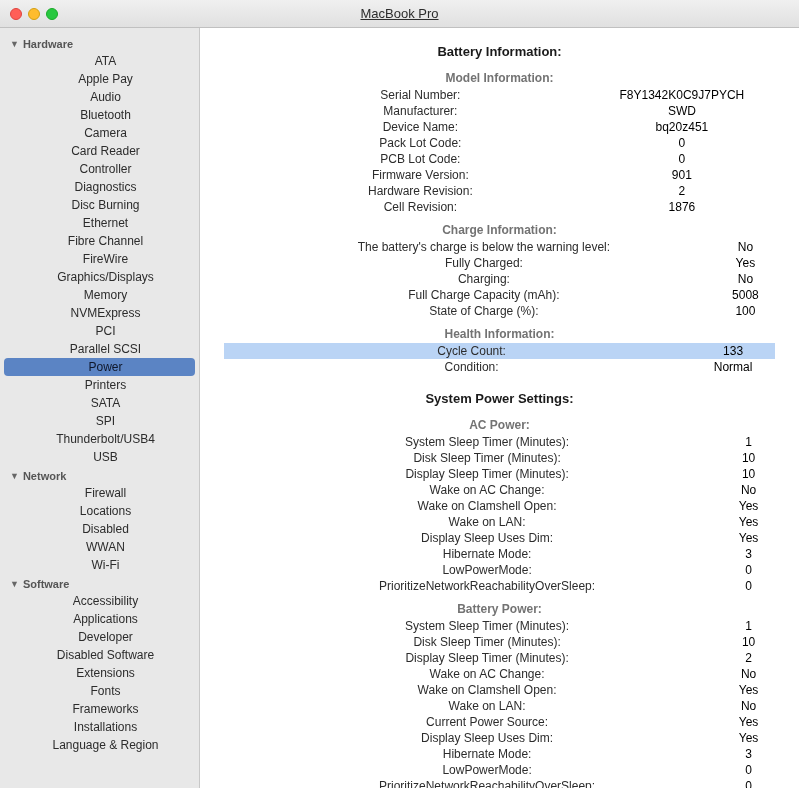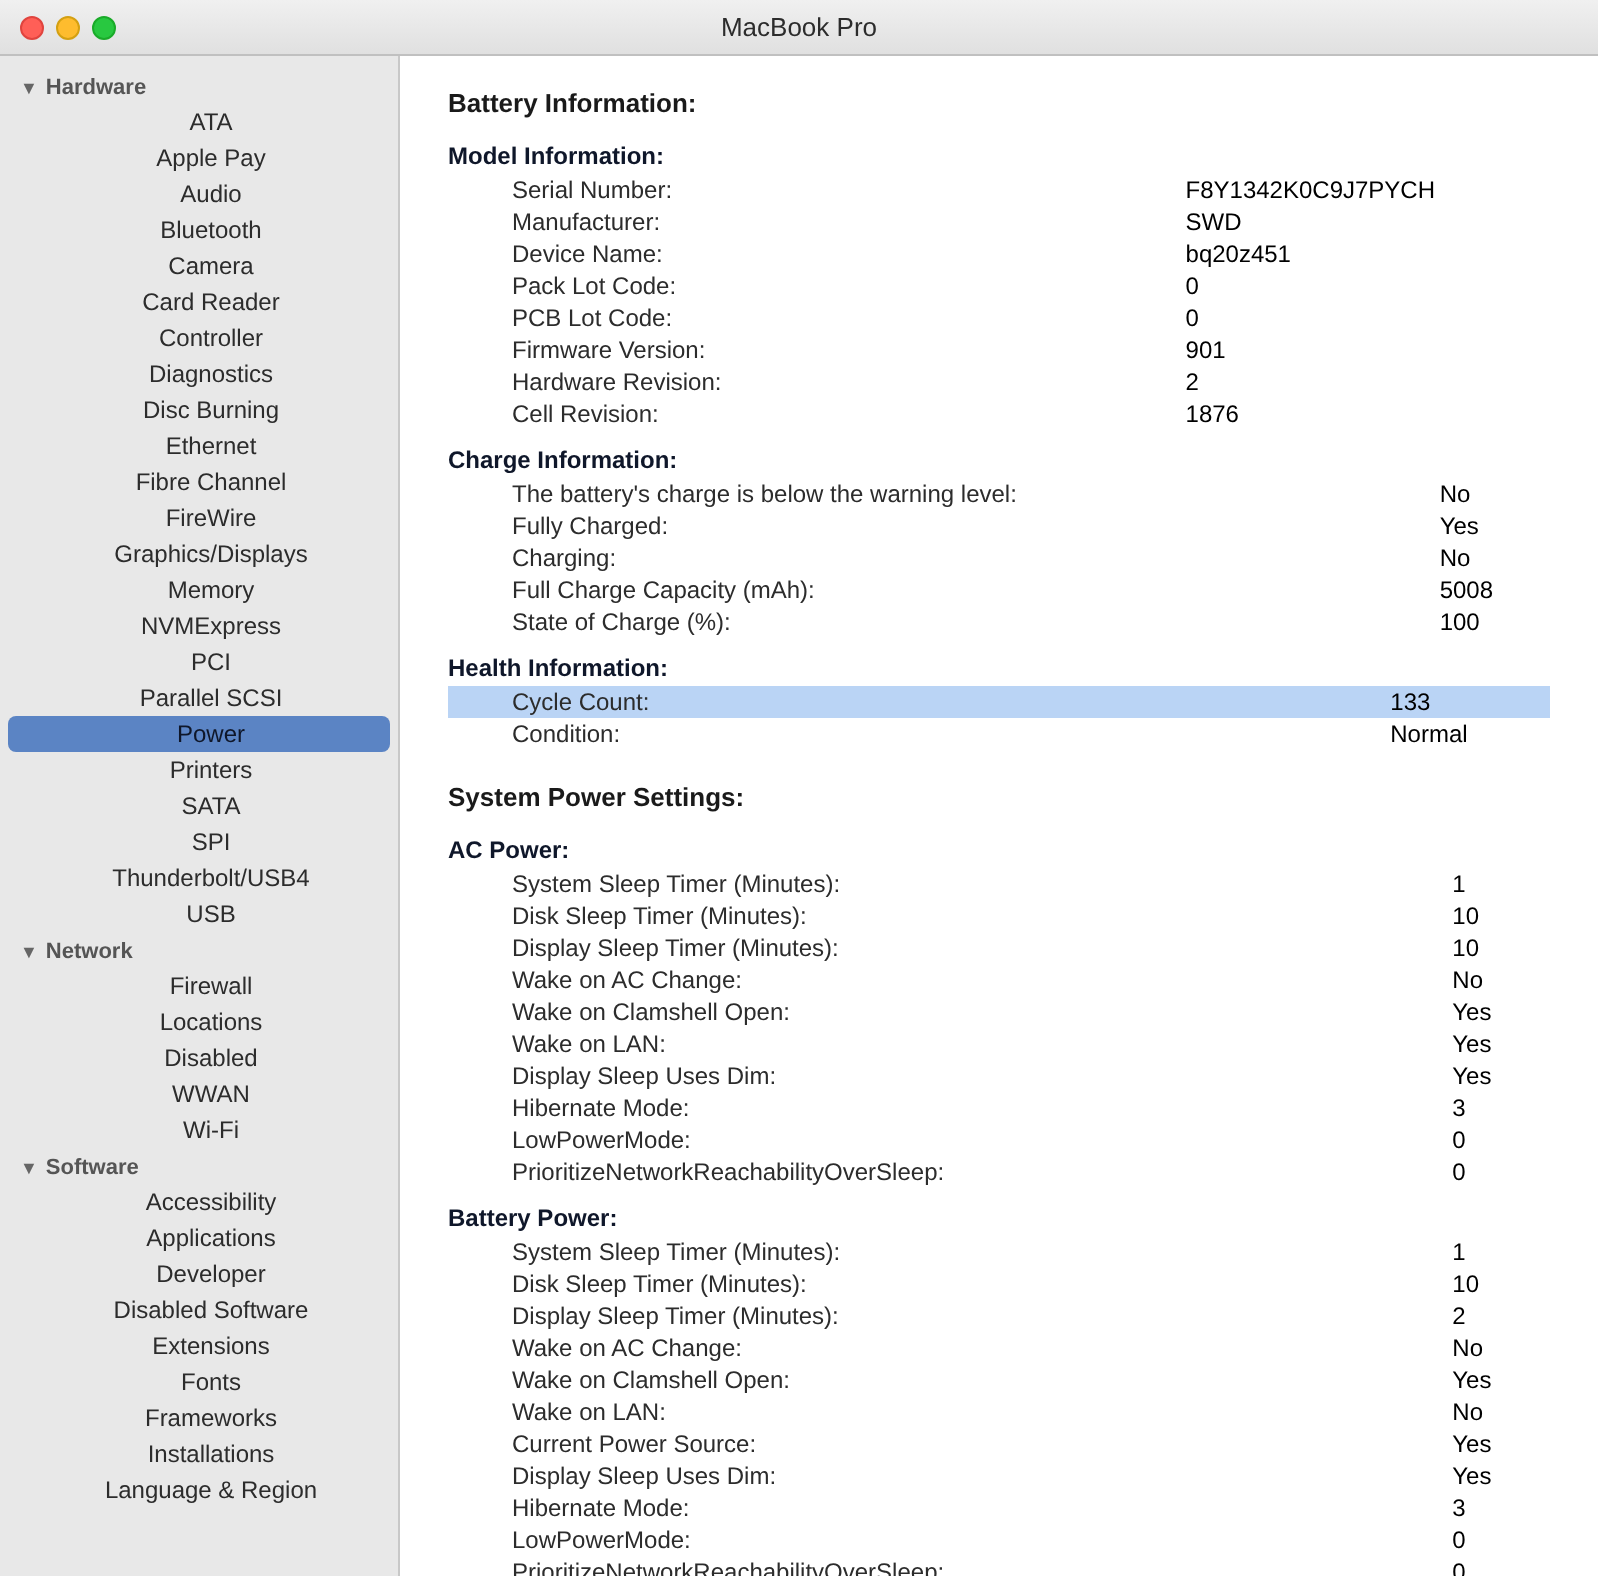--- a/index.html
+++ b/index.html
@@ -37,20 +37,21 @@
       border-radius: 50%;
       border: 1px solid rgba(0,0,0,0.2);
     }
     .tb-close { background: #ff5f57; border-color: #e0443e; }
     .tb-min { background: #febc2e; border-color: #d4a012; }
     .tb-max { background: #28c840; border-color: #1aab29; }
     .title-bar-title {
       font-size: 13px;
       font-weight: 500;
       color: #2c2c2c;
+      text-decoration: underline;
     }
 
     
     .main-area {
       display: flex;
       flex: 1;
       overflow: hidden;
     }
 
     
@@ -91,20 +92,21 @@
       color: #0f172a;
     }
 
     
     .content-pane {
       flex: 1;
       background: #ffffff;
       overflow-y: auto;
       display: flex;
       flex-direction: column;
+      text-align: center;
     }
     .content-body {
       padding: 16px 24px;
       flex: 1;
     }
     .section-title {
       font-size: 13px;
       font-weight: 700;
       color: #1a1a1a;
       margin-bottom: 8px;
@@ -135,21 +137,21 @@
     .highlight-row {
       background: #bad4f5;
     }
     .highlight-row td {
       padding: 2px 4px;
     }
 
     .subsection-label {
       font-size: 12px;
       font-weight: 600;
-      color: #0f172a;
+      color: #737373;
       padding: 4px 0 2px 0;
     }
   </style>
 </head>
 <body>
 
 <div class="title-bar">
   <div class="title-bar-buttons">
     <div class="tb-btn tb-close"></div>
     <div class="tb-btn tb-min"></div>

